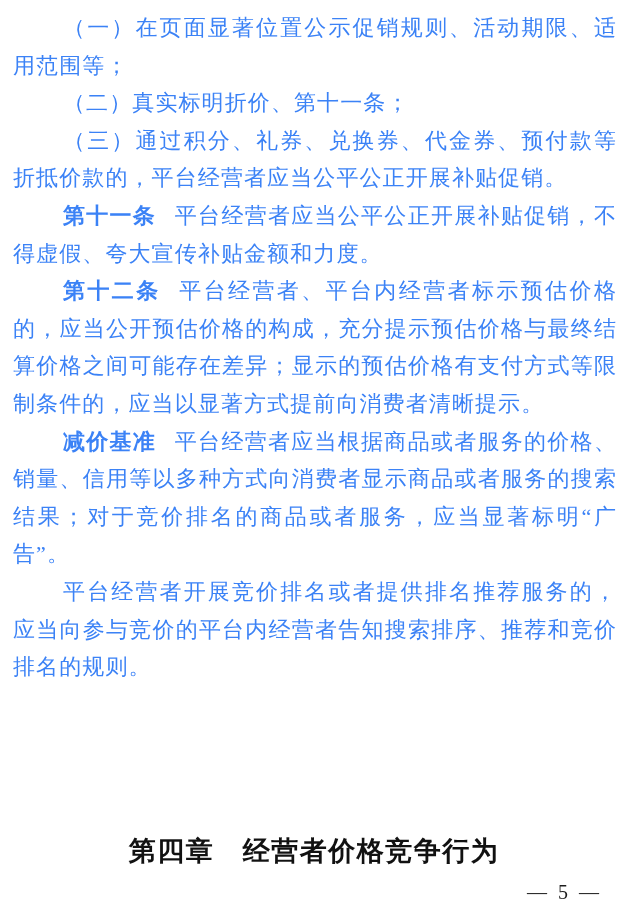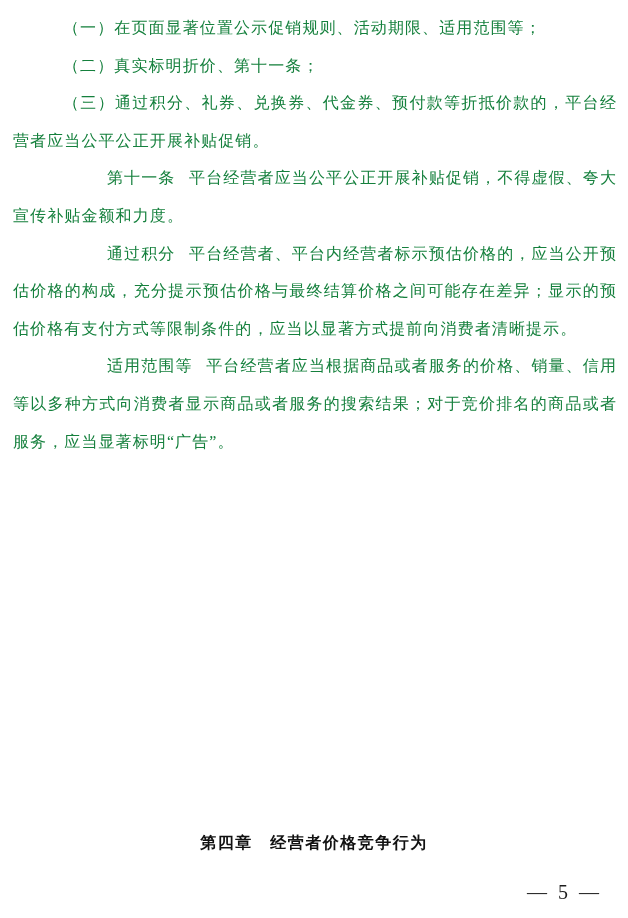--- a/index.html
+++ b/index.html
@@ -17,43 +17,42 @@
     color: #1c1c1c;
   }
   .doc-body {
     position: absolute;
     top: 9px;
     left: 13px;
     right: 11px;
   }
   p.para {
     margin: 0;
-    font-size: 16px;
+    font-size: 22px;
     line-height: 37.6px;
     letter-spacing: 1.1px;
     text-align: justify;
     text-justify: inter-character;
     text-indent: 50px;
-    color: #15803d;
+    color: #3b82f6;
   }
   .article-label {
-    font-weight: normal;
+    font-weight: bold;
     margin-right: 0.85em;
-    margin-left: 44px;
   }
   .chapter-heading {
     position: absolute;
     top: 833px;
     left: 0;
     right: 0;
     margin: 0;
     text-align: center;
     font-family: "Liberation Sans", "DejaVu Sans", sans-serif;
     font-weight: bold;
-    font-size: 16px;
+    font-size: 27px;
     letter-spacing: 1.5px;
     color: #111111;
   }
   .page-number {
     position: absolute;
     top: 881px;
     right: 26px;
     font-size: 20px;
     letter-spacing: 3px;
     color: #1c1c1c;
@@ -62,18 +61,19 @@
 </style>
 </head>
 <body>
 
 <div class="page">
   <div class="doc-body" id="doc-body">
       <p class="para">（一）在页面显著位置公示促销规则、活动期限、适用范围等；</p>
       <p class="para">（二）真实标明折价、第十一条；</p>
       <p class="para">（三）通过积分、礼券、兑换券、代金券、预付款等折抵价款的，平台经营者应当公平公正开展补贴促销。</p>
       <p class="para"><span class="article-label">第十一条</span>平台经营者应当公平公正开展补贴促销，不得虚假、夸大宣传补贴金额和力度。</p>
-      <p class="para"><span class="article-label">通过积分</span>平台经营者、平台内经营者标示预估价格的，应当公开预估价格的构成，充分提示预估价格与最终结算价格之间可能存在差异；显示的预估价格有支付方式等限制条件的，应当以显著方式提前向消费者清晰提示。</p>
-      <p class="para"><span class="article-label">适用范围等</span>平台经营者应当根据商品或者服务的价格、销量、信用等以多种方式向消费者显示商品或者服务的搜索结果；对于竞价排名的商品或者服务，应当显著标明“广告”。</p>
+      <p class="para"><span class="article-label">第十二条</span>平台经营者、平台内经营者标示预估价格的，应当公开预估价格的构成，充分提示预估价格与最终结算价格之间可能存在差异；显示的预估价格有支付方式等限制条件的，应当以显著方式提前向消费者清晰提示。</p>
+      <p class="para"><span class="article-label">减价基准</span>平台经营者应当根据商品或者服务的价格、销量、信用等以多种方式向消费者显示商品或者服务的搜索结果；对于竞价排名的商品或者服务，应当显著标明“广告”。</p>
+      <p class="para">平台经营者开展竞价排名或者提供排名推荐服务的，应当向参与竞价的平台内经营者告知搜索排序、推荐和竞价排名的规则。</p>
     </div>
   <h2 class="chapter-heading">第四章　经营者价格竞争行为</h2>
   <div class="page-number">— 5 —</div>
 </div>
 
 </body></html>

